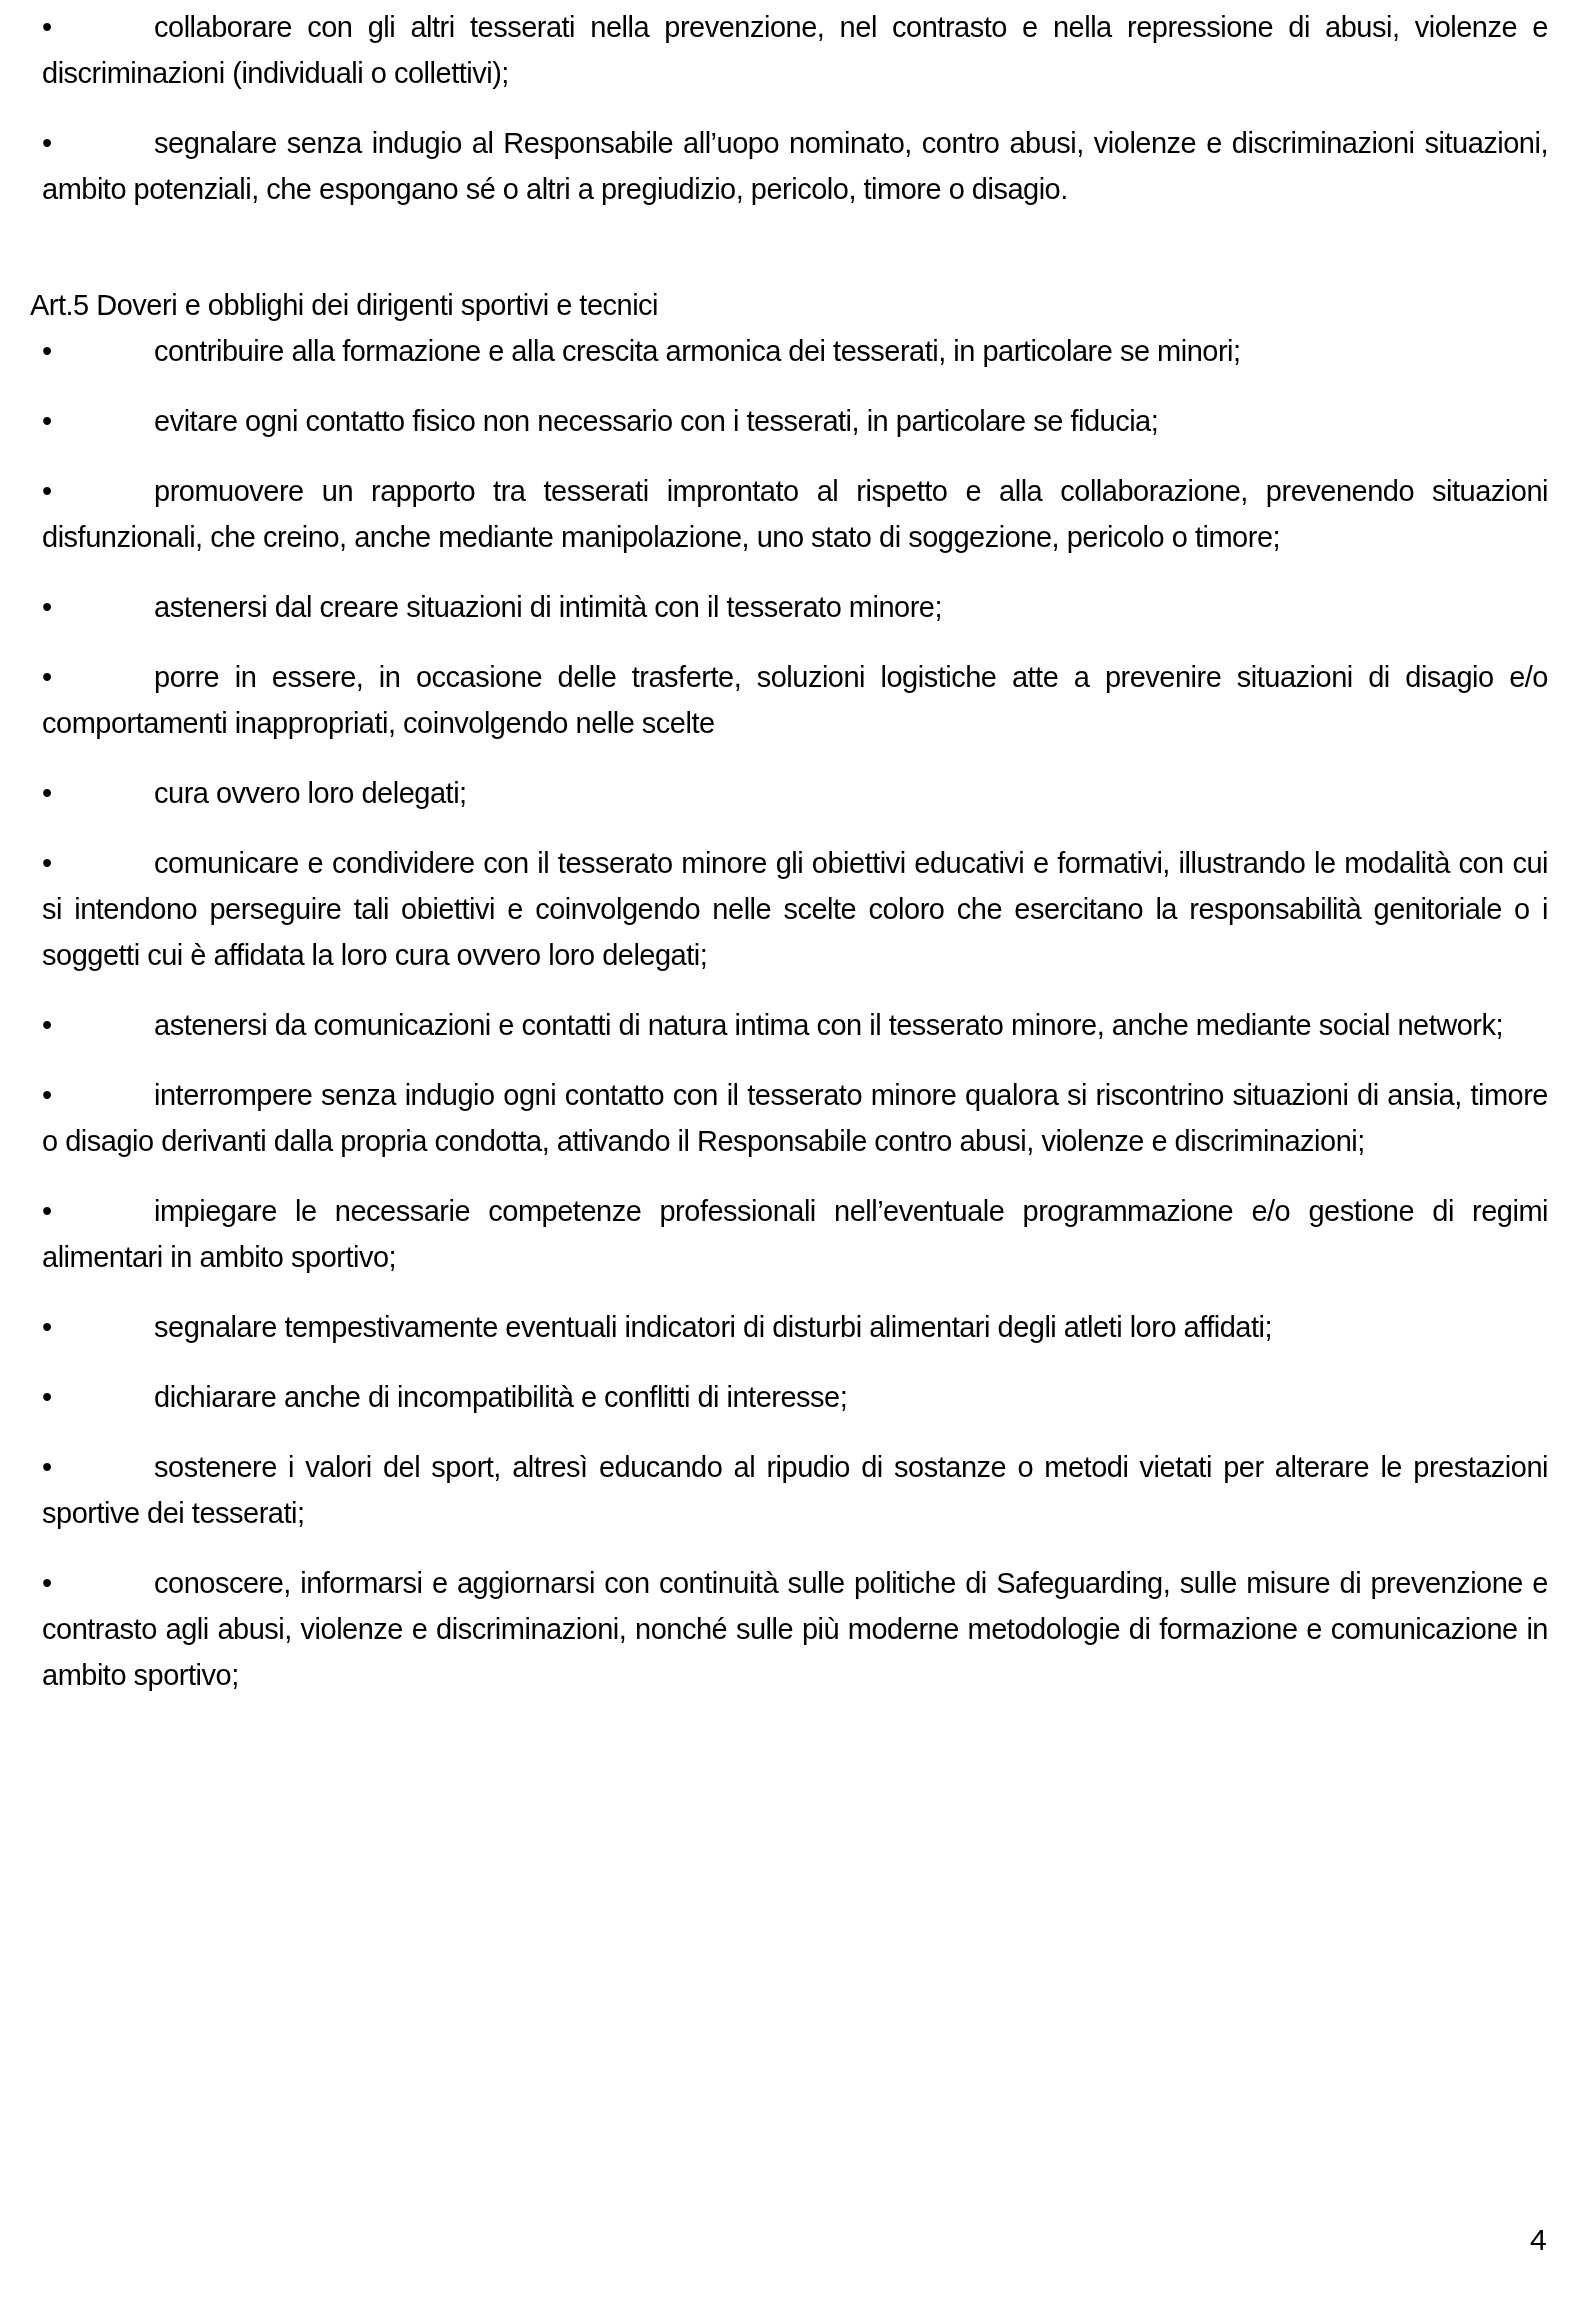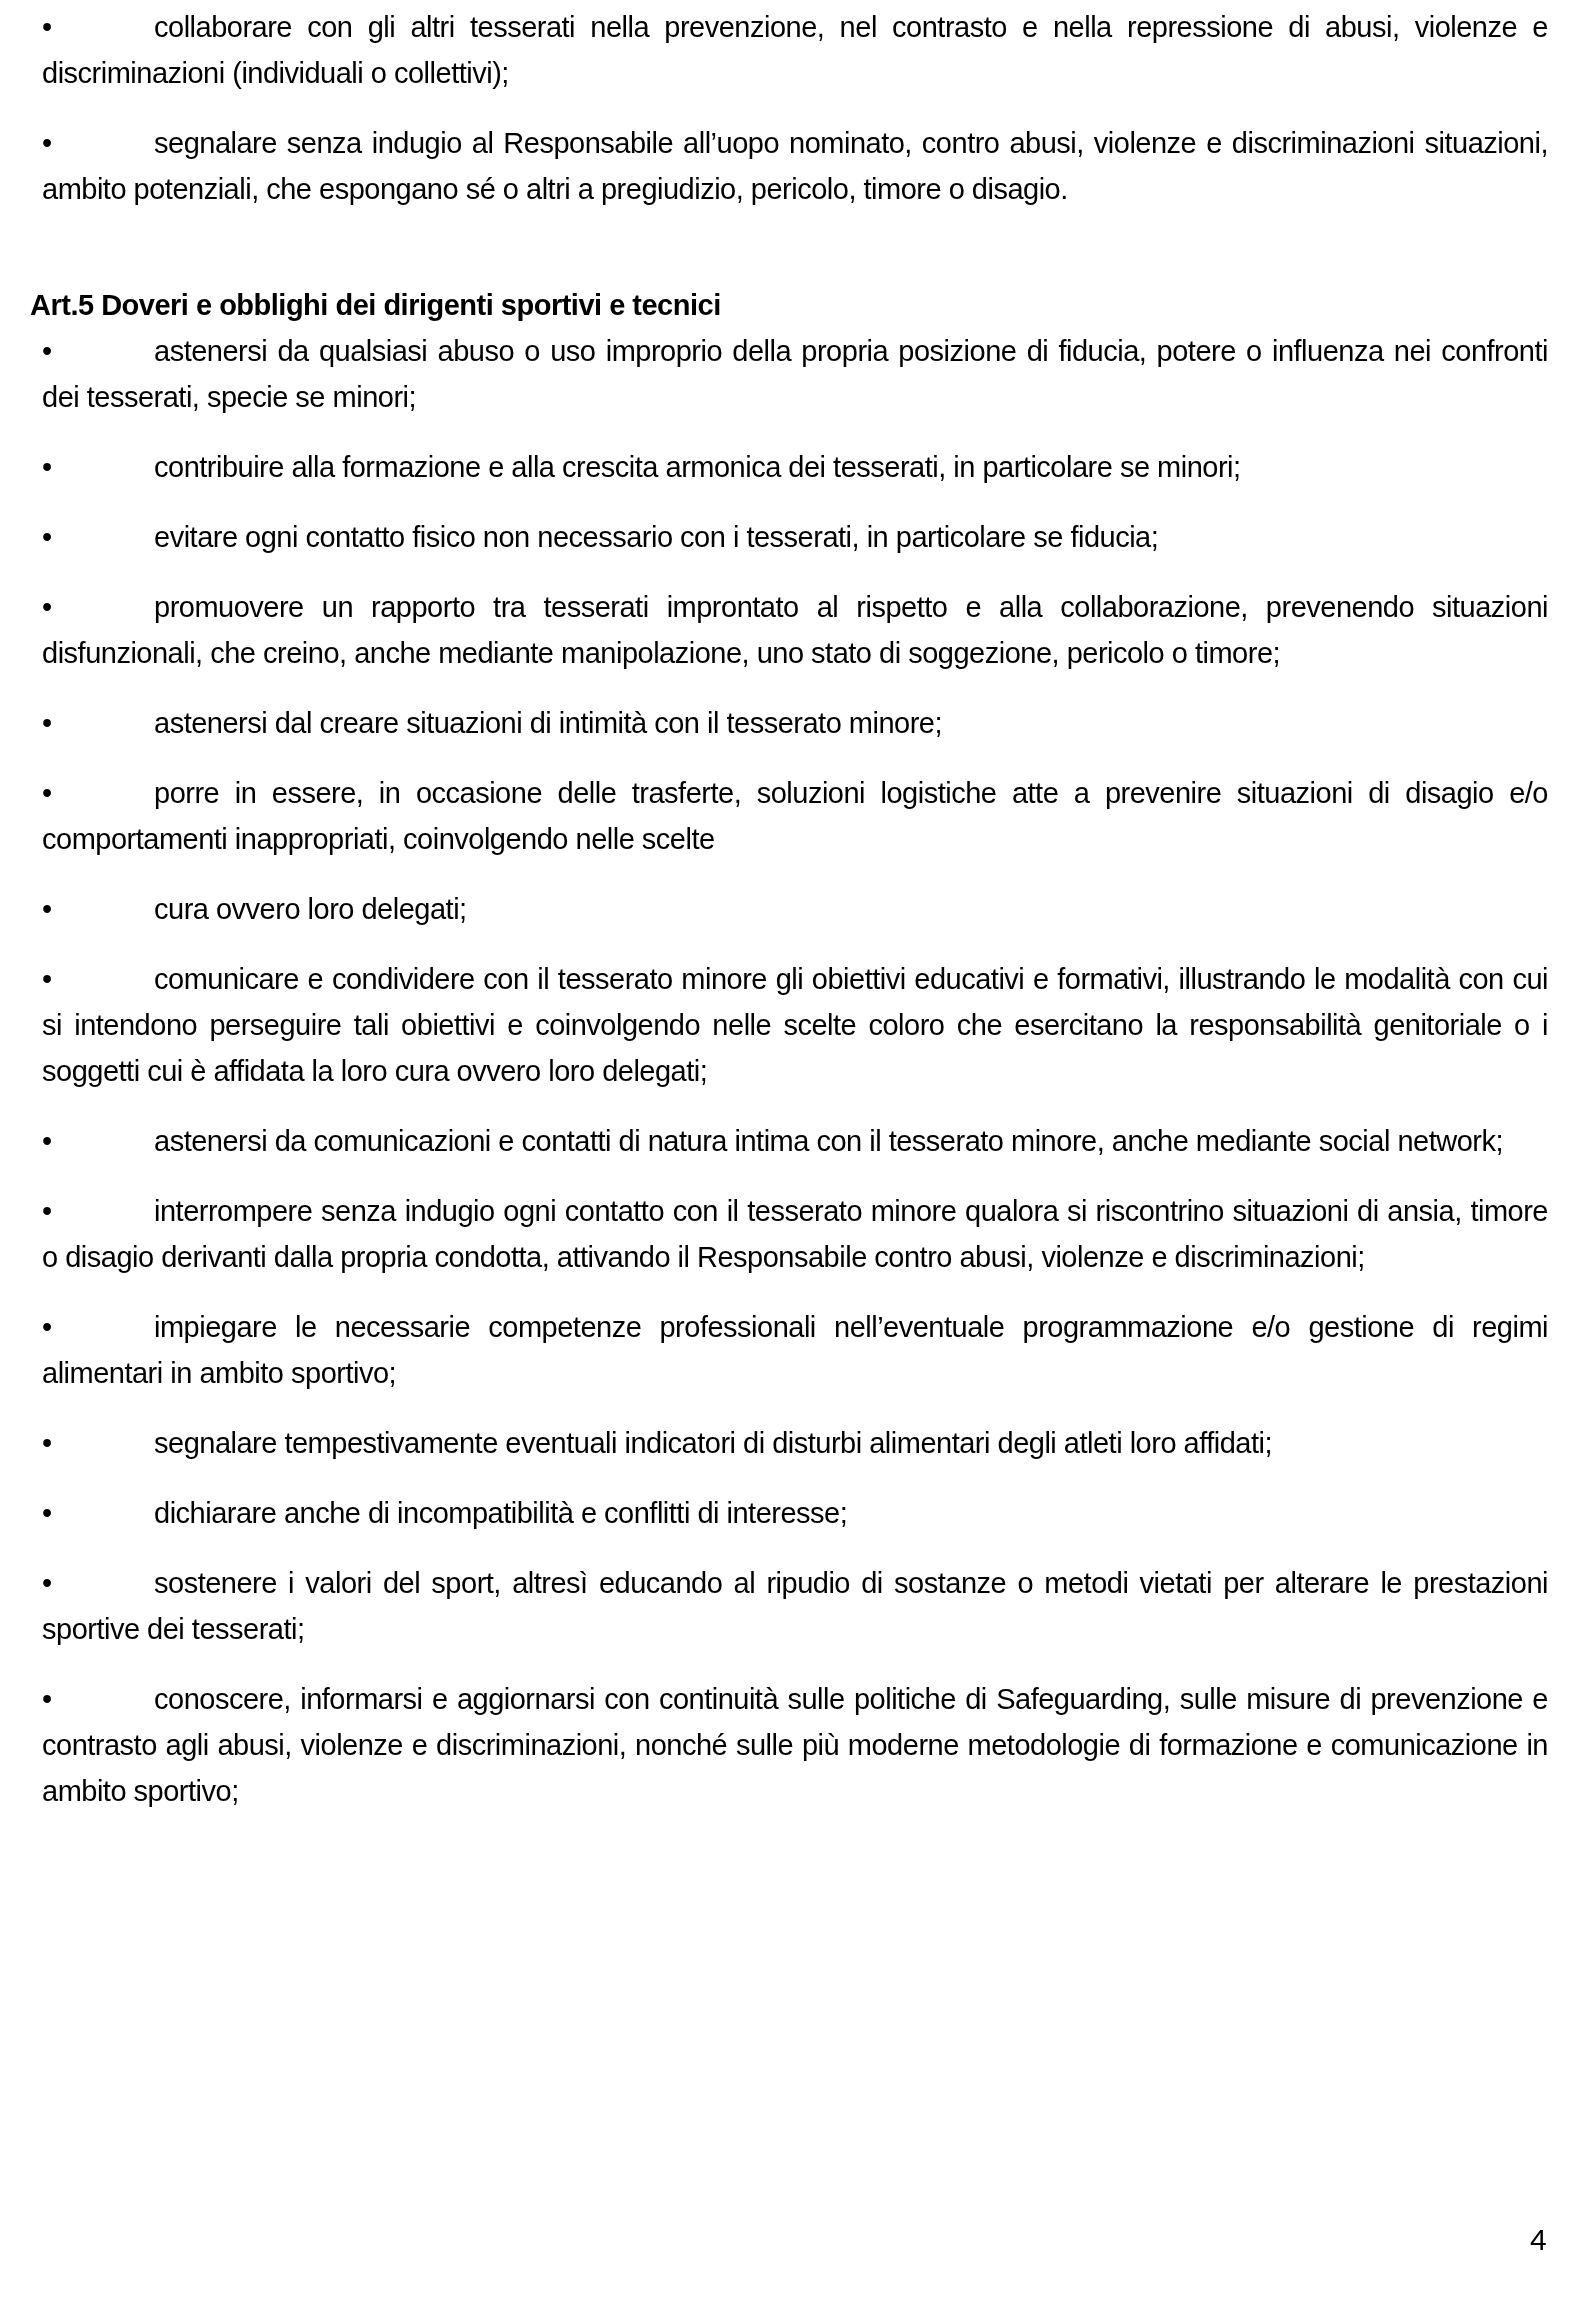--- a/index.html
+++ b/index.html
@@ -24,21 +24,21 @@
     margin: 0 0 24px 12px;
     position: relative;
     letter-spacing: -0.5px;
   }
   .para .bullet {
     display: inline-block;
     width: 112px;
   }
   .heading {
     font-size: 29px;
-    font-weight: bold;
+    font-weight: normal;
     line-height: 46px;
     margin: 0;
     letter-spacing: -0.5px;
   }
   .page-number {
     position: absolute;
     left: 1530px;
     top: 2223px;
     font-size: 30px;
     line-height: 33px;
@@ -53,21 +53,20 @@
 
   <p class="para"><span class="bullet">•</span><span>collaborare con gli altri tesserati nella prevenzione, nel contrasto e nella repressione di abusi, violenze e discriminazioni (individuali o collettivi);</span></p>
 
   <p class="para"><span class="bullet">•</span><span>segnalare senza indugio al Responsabile all’uopo nominato, contro abusi, violenze e discriminazioni situazioni, ambito potenziali, che espongano sé o altri a pregiudizio, pericolo, timore o disagio.</span></p>
 
   <div style="height:46px;"></div>
 
   <h2 class="heading">Art.5 Doveri e obblighi dei dirigenti sportivi e tecnici</h2>
 
 
-  <p class="para"><span class="bullet">•</span><span>astenersi da qualsiasi abuso o uso improprio della propria posizione di fiducia, potere o influenza nei confronti dei tesserati, specie se minori;</span></p>
 
   <p class="para"><span class="bullet">•</span><span>contribuire alla formazione e alla crescita armonica dei tesserati, in particolare se minori;</span></p>
 
   <p class="para"><span class="bullet">•</span><span>evitare ogni contatto fisico non necessario con i tesserati, in particolare se fiducia;</span></p>
 
   <p class="para"><span class="bullet">•</span><span>promuovere un rapporto tra tesserati improntato al rispetto e alla collaborazione, prevenendo situazioni disfunzionali, che creino, anche mediante manipolazione, uno stato di soggezione, pericolo o timore;</span></p>
 
   <p class="para"><span class="bullet">•</span><span>astenersi dal creare situazioni di intimità con il tesserato minore;</span></p>
 
   <p class="para"><span class="bullet">•</span><span>porre in essere, in occasione delle trasferte, soluzioni logistiche atte a prevenire situazioni di disagio e/o comportamenti inappropriati, coinvolgendo nelle scelte</span></p>

